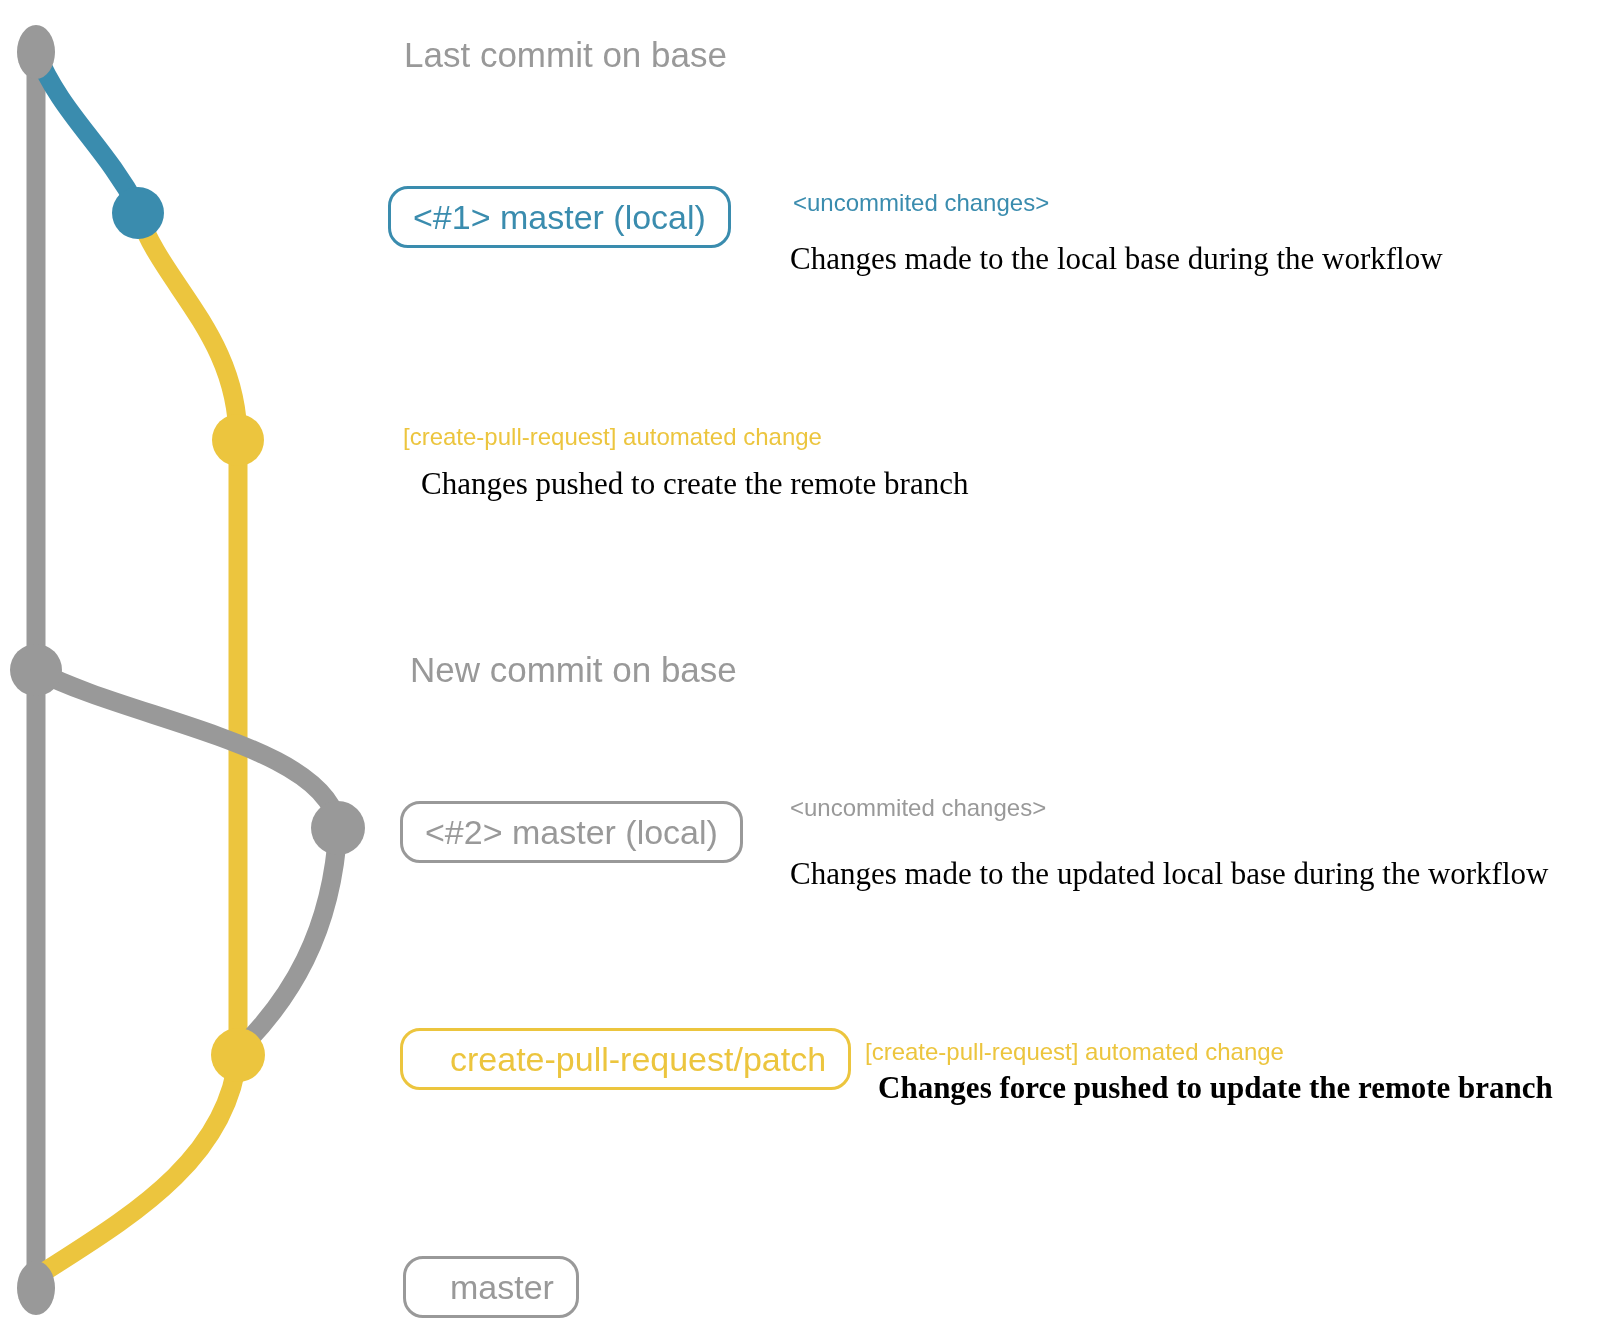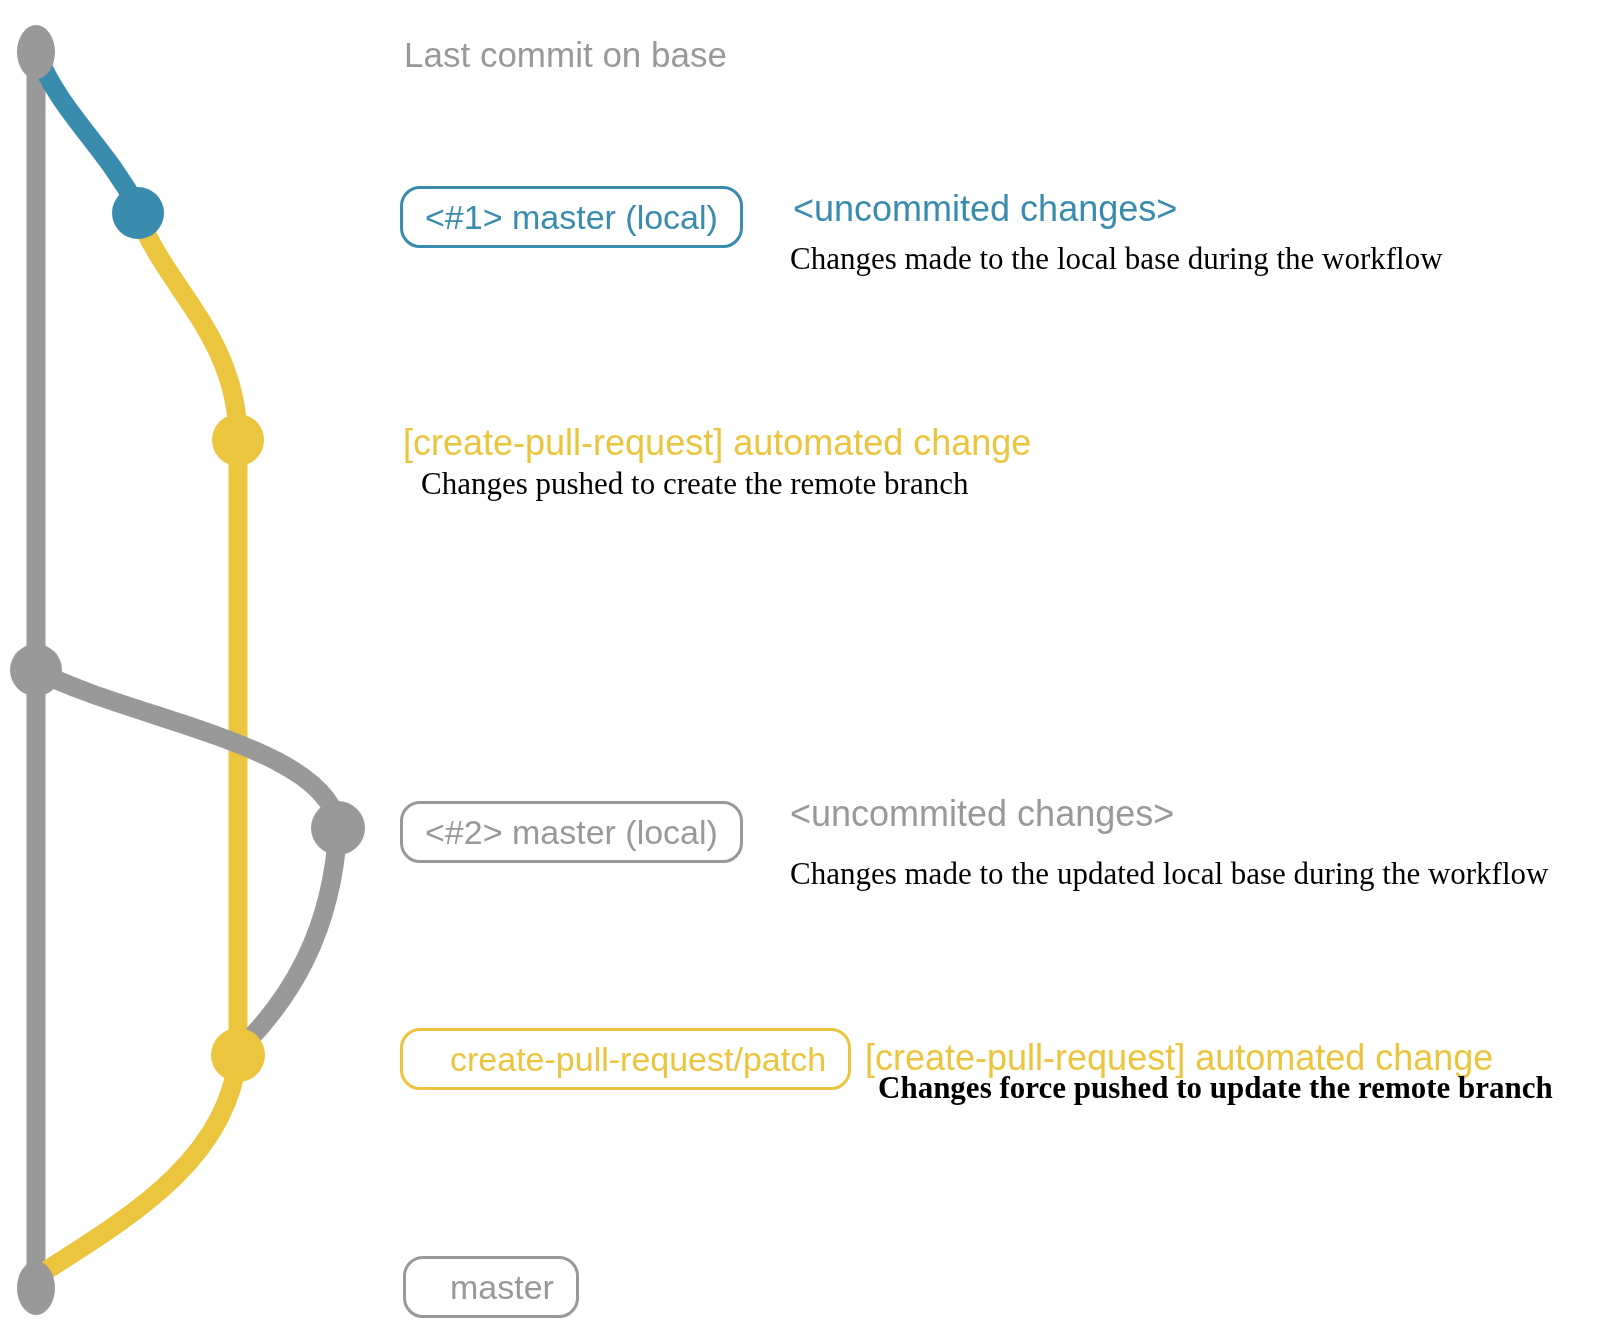--- a/index.html
+++ b/index.html
@@ -15,21 +15,21 @@
   .stroke-blue{stroke:var(--blue);}
   .stroke-yellow{stroke:var(--yellow);}
   .fill-gray{fill:var(--gray);}
   .fill-blue{fill:var(--blue);}
   .fill-yellow{fill:var(--yellow);}
   .gpath{fill:none;stroke-width:19;stroke-linecap:round;}
 
   .abs{position:absolute;white-space:nowrap;line-height:1;}
 
   .row-label{font-size:35px;color:var(--gray);}
-  .msg{font-size:36px;}
+  .msg{font-size:24px;}
   .msg.blue{color:var(--blue);}
   .msg.gray{color:var(--gray);}
   .msg.yellow{color:var(--yellow);}
   .note{
     font-family:"Liberation Serif","DejaVu Serif",serif;
     font-size:31px;color:var(--ink);
   }
   .badge{
     display:inline-flex;align-items:center;
     height:62px;padding:0 22px;
@@ -59,27 +59,28 @@
     <circle cx="138" cy="213" r="26" class="fill-blue"></circle>
     <circle cx="238" cy="440" r="26" class="fill-yellow"></circle>
     <circle cx="36" cy="670" r="26" class="fill-gray"></circle>
     <circle cx="338" cy="828" r="27" class="fill-gray"></circle>
     <circle cx="238" cy="1055" r="27" class="fill-yellow"></circle>
     <ellipse cx="36" cy="1288" rx="19" ry="27" class="fill-gray"></ellipse>
   </svg>
 
   <div class="abs row-label" style="left:404px;top:37px;text-align:right;">Last commit on base</div>
 
-  <div class="abs badge blue" style="left:400px;top:186px;">&lt;#1&gt; master (local)</div>
+  <div class="abs badge blue" style="left:388px;top:186px;">&lt;#1&gt; master (local)</div>
   <div class="abs msg blue" style="left:793px;top:191px;">&lt;uncommited changes&gt;</div>
   <div class="abs note" style="left:790px;top:243px;">Changes made to the local base during the workflow</div>
 
   <div class="abs msg yellow" style="left:403px;top:425px;">[create-pull-request] automated change</div>
   <div class="abs note" style="left:421px;top:468px;">Changes pushed to create the remote branch</div>
 
+  <div class="abs row-label" style="left:410px;top:652px;">New commit on base</div>
 
   <div class="abs badge gray" style="left:400px;top:801px;">&lt;#2&gt; master (local)</div>
   <div class="abs msg gray" style="left:790px;top:796px;">&lt;uncommited changes&gt;</div>
   <div class="abs note" style="left:790px;top:858px;">Changes made to the updated local base during the workflow</div>
 
   <div class="abs badge yellow" style="left:400px;top:1028px;">create-pull-request/patch</div>
   <div class="abs msg yellow" style="left:865px;top:1040px;">[create-pull-request] automated change</div>
   <div class="abs note" style="left:878px;top:1072px;font-weight:bold;">Changes force pushed to update the remote branch</div>
 
   <div class="abs badge gray" style="left:403px;top:1256px;padding-left:44px;">master</div>

